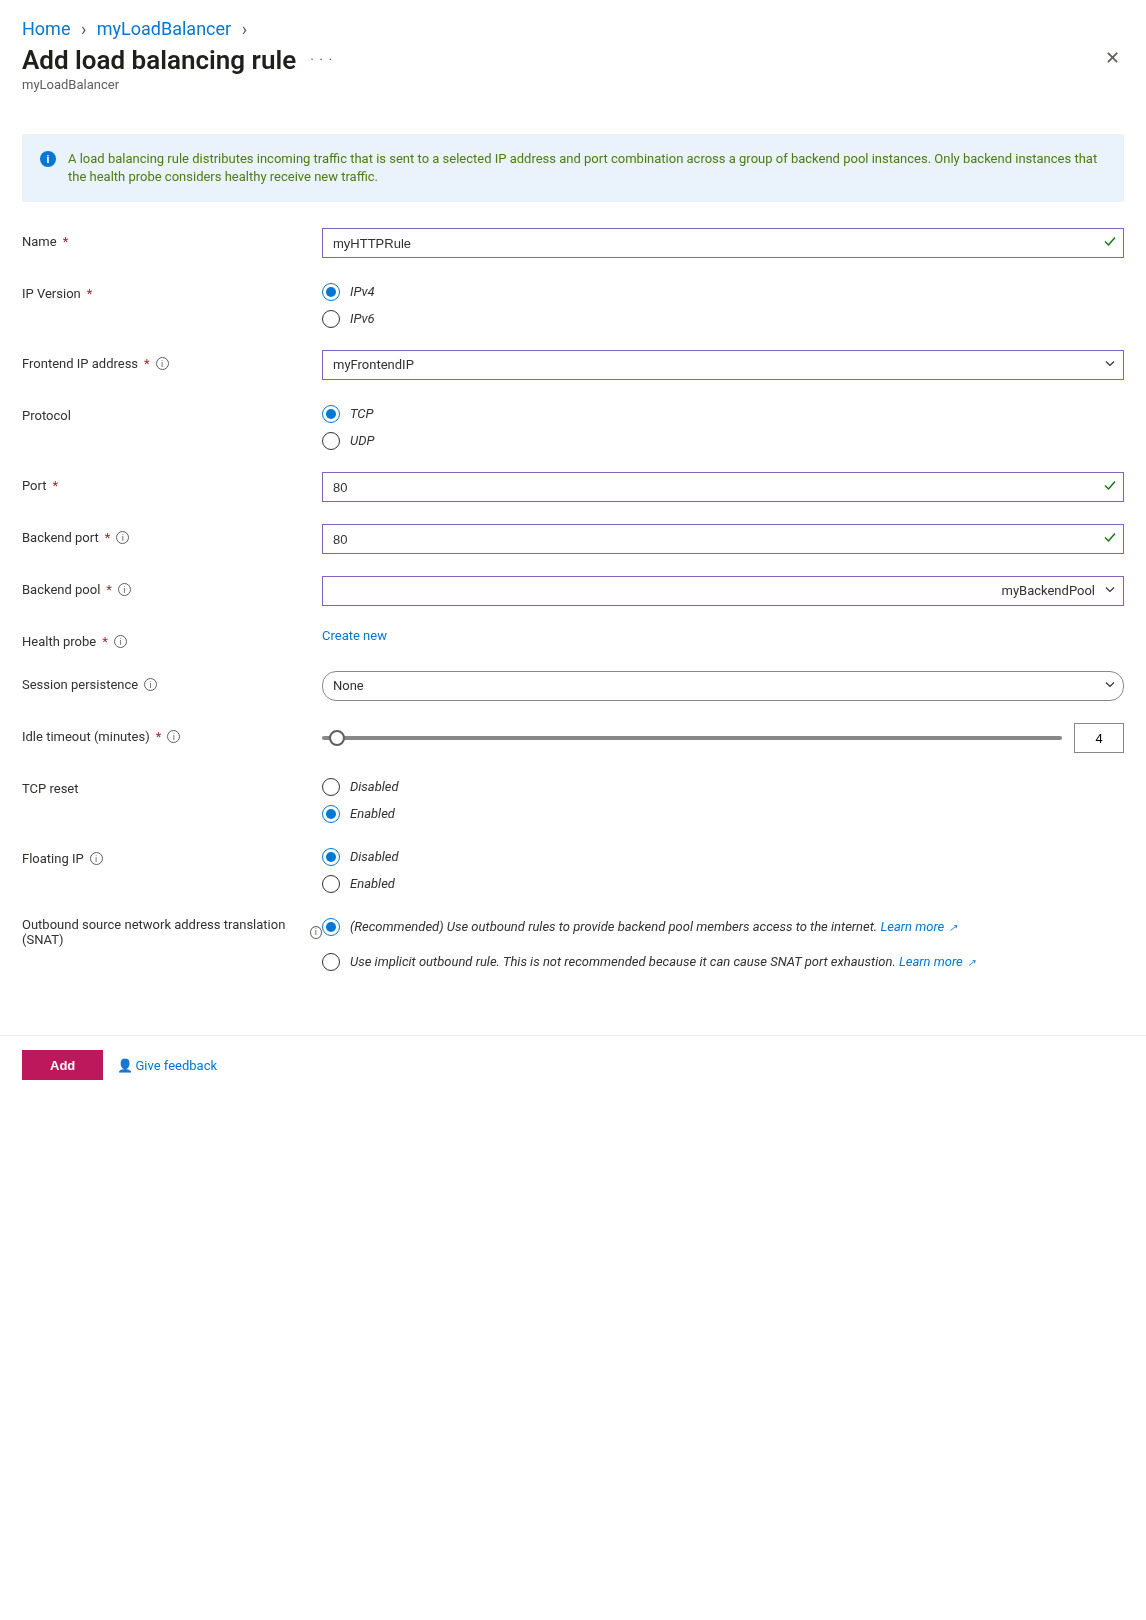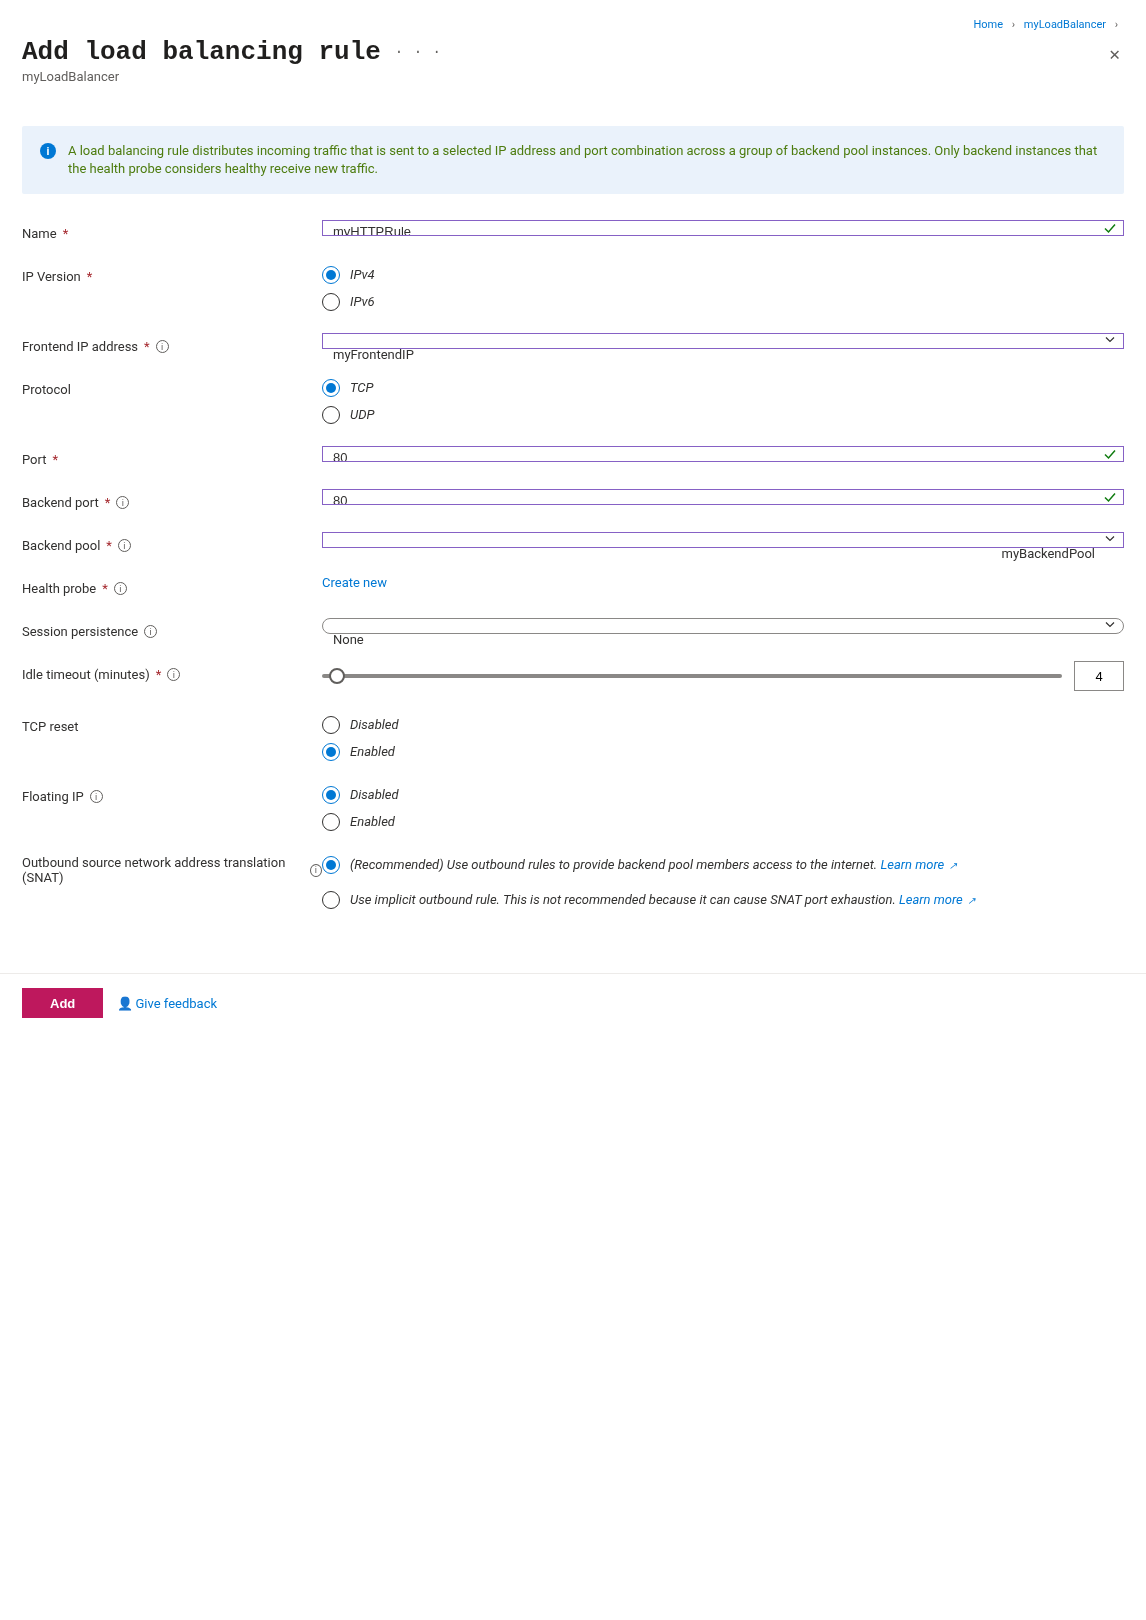--- a/index.html
+++ b/index.html
@@ -4,41 +4,41 @@
 <style>
   * { box-sizing: border-box; margin: 0; padding: 0; }
   body {
     font-family: "Segoe UI", -apple-system, BlinkMacSystemFont, Roboto, sans-serif;
     font-size: 13px;
     color: #323130;
     background: #fff;
     width: 1146px;
   }
   .page { padding: 18px 22px 0 22px; }
-  .breadcrumb { font-size: 11px; color: #605e5c; margin-bottom: 6px; text-align: right; }
+  .breadcrumb { font-size: 18px; color: #605e5c; margin-bottom: 6px; }
   .breadcrumb a { color: #0078d4; text-decoration: none; }
   .breadcrumb .sep { color: #605e5c; margin: 0 6px; }
-  .title-row { display:flex; align-items:flex-end; justify-content:space-between;font-family:Liberation Mono, monospace; }
+  .title-row { display:flex; align-items:flex-start; justify-content:space-between; }
   .page-title { font-size: 26px; font-weight:600; color:#201f1e; }
   .title-left { display:flex; align-items:center; gap:14px; }
   .more-dots { color:#605e5c; font-size:14px; letter-spacing:1px; }
   .close-x { font-size:18px; color:#605e5c; cursor:pointer; padding:2px 4px;}
   .subtitle { color:#605e5c; font-size:13px; margin-top:2px; }
   .info-box { margin-top:42px; background:#eaf2fb; border-radius:2px; padding:16px 18px; display:flex; gap:12px; }
   .info-icon { width:16px; height:16px; border-radius:50%; background:#0078d4; color:#fff; font-size:11px; font-weight:bold; display:flex; align-items:center; justify-content:center; flex:0 0 16px; margin-top:1px;}
   .info-text { color:#4d7c0f; font-size:13px; line-height:1.4; }
   .form { margin-top:26px; }
   .form-row { display:flex; align-items:flex-start; margin-bottom:22px; }
   .form-label { width:300px; flex:0 0 300px; font-size:13px; color:#323130; padding-top:6px; display:flex; align-items:center; gap:6px;}
   .form-label .req { color:#a4262c; }
   .info-i { width:13px; height:13px; border:1px solid #605e5c; border-radius:50%; color:#605e5c; font-size:9px; display:inline-flex; align-items:center; justify-content:center; font-style:normal; }
   .form-control { flex:1; }
   .input-wrap { position:relative; }
   .text-input, .select-input {
-    width:100%; height:16px; border:1px solid #8a8886; padding:7px 28px 0 10px;
+    width:100%; height:30px; border:1px solid #8a8886; padding:0 28px 0 10px;
     font-size:13px; color:#323130; background:#fff; outline:none;
   }
   .text-input.valid, .select-input.accent { border-color:#8661c5; }
   .select-input { cursor:pointer; }
   .check-icon { position:absolute; right:8px; top:50%; transform:translateY(-50%); color:#107c10; }
   .chev-icon { position:absolute; right:8px; top:50%; transform:translateY(-50%); color:#323130; pointer-events:none;}
   .radio-group { display:flex; flex-direction:column; gap:8px; padding-top:2px;}
   .radio-item { display:flex; align-items:flex-end; gap:10px; cursor:pointer;font-style:italic; }
   .radio-outer { width:18px; height:18px; border:1px solid #323130; border-radius:50%; display:flex; align-items:center; justify-content:center; flex:0 0 18px; margin-top:1px;}
   .radio-item.selected .radio-outer { border-color:#0078d4; }

